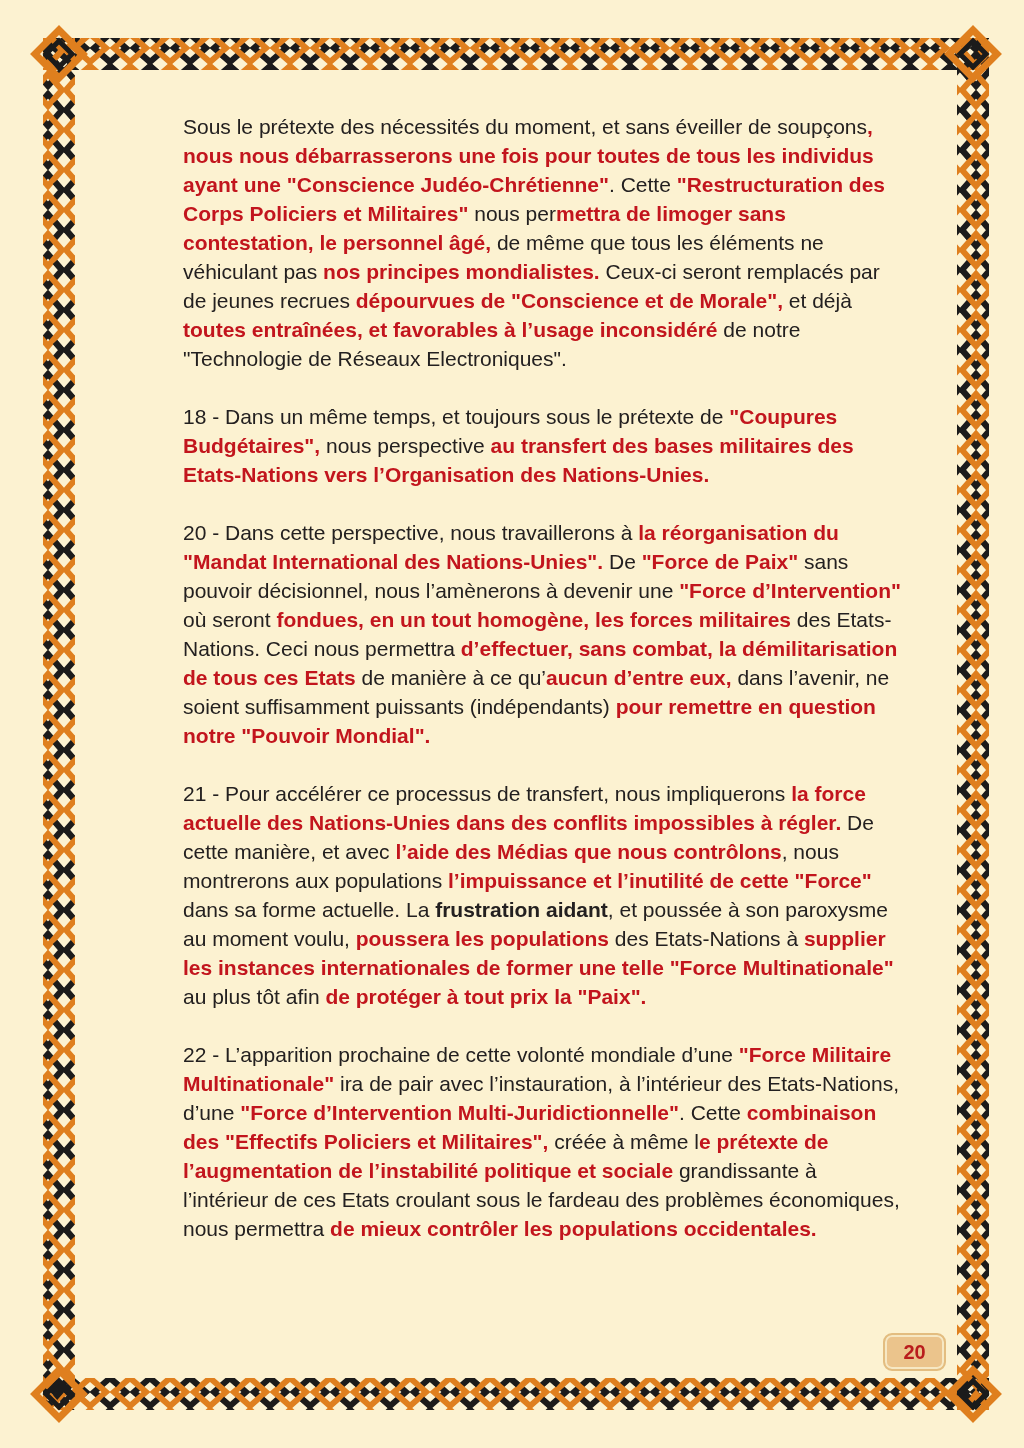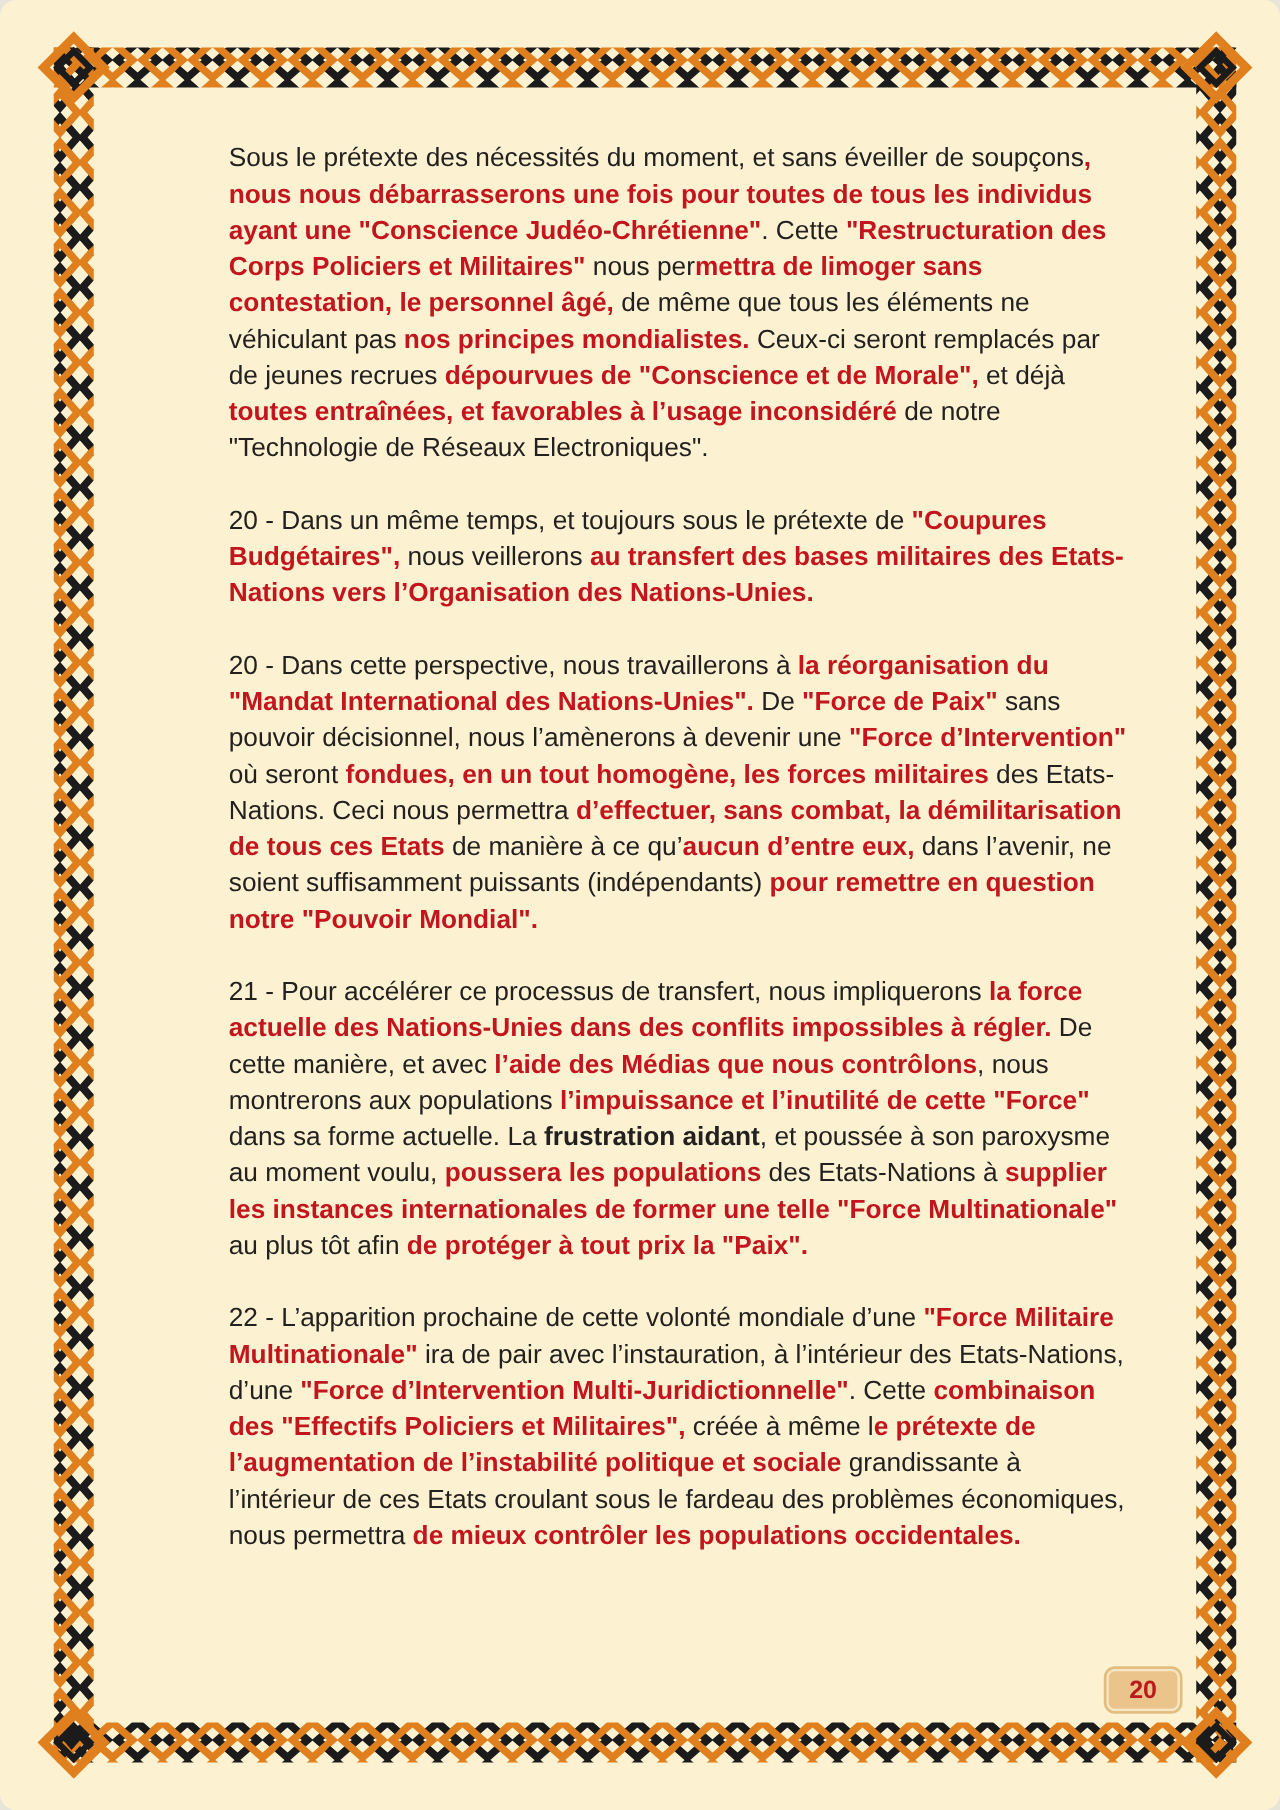--- a/index.html
+++ b/index.html
@@ -7,21 +7,20 @@
     font-family: "Liberation Sans", "DejaVu Sans", sans-serif;
     background:#e8e4da;
   }
   .page {
     position:relative;
     width:1024px;
     height:1448px;
     margin:0 auto;
     background:#fcf2d1;
     overflow:hidden;
-    border-radius:13px;
   }
   .border-svg {
     position:absolute;
     left:0; top:0;
     width:1024px; height:1448px;
     pointer-events:none;
   }
   .content {
     position:absolute;
     left:183px;
@@ -98,21 +97,21 @@
       <path d="M 59 1381 L 72 1394 L 59 1407 L 46 1394 Z" fill="none" stroke="#1b1b1b" stroke-width="5"></path>
     </g>
     <g>
       <path d="M 973 1370 L 997 1394 L 973 1418 L 949 1394 Z" fill="none" stroke="#df7f1e" stroke-width="7"></path>
       <path d="M 973 1381 L 986 1394 L 973 1407 L 960 1394 Z" fill="none" stroke="#1b1b1b" stroke-width="5"></path>
     </g>
   </svg>
 
   <div class="content">
       <p class="para"><span class="run normal">Sous le prétexte des nécessités du moment, et sans éveiller de soupçons</span><span class="run red">, nous nous débarrasserons une fois pour toutes de tous les individus ayant une "Conscience Judéo-Chrétienne"</span><span class="run normal">. Cette </span><span class="run red">"Restructuration des Corps Policiers et Militaires"</span><span class="run normal"> nous per</span><span class="run red">mettra de limoger sans contestation, le personnel âgé,</span><span class="run normal"> de même que tous les éléments ne véhiculant pas </span><span class="run red">nos principes mondialistes.</span><span class="run normal"> Ceux-ci seront remplacés par de jeunes recrues </span><span class="run red">dépourvues de "Conscience et de Morale",</span><span class="run normal"> et déjà </span><span class="run red">toutes entraînées, et favorables à l’usage inconsidéré</span><span class="run normal"> de notre "Technologie de Réseaux Electroniques".</span></p>
-      <p class="para"><span class="run normal">20 - Dans un même temps, et toujours sous le prétexte de </span><span class="run red">"Coupures Budgétaires",</span><span class="run normal"> nous veillerons </span><span class="run red">au transfert des bases militaires des Etats-Nations vers l’Organisation des Nations-Unies.</span></p>
+      <p class="para"><span class="run normal">18 - Dans un même temps, et toujours sous le prétexte de </span><span class="run red">"Coupures Budgétaires",</span><span class="run normal"> nous perspective </span><span class="run red">au transfert des bases militaires des Etats-Nations vers l’Organisation des Nations-Unies.</span></p>
       <p class="para"><span class="run normal">20 - Dans cette perspective, nous travaillerons à </span><span class="run red">la réorganisation du "Mandat International des Nations-Unies".</span><span class="run normal"> De </span><span class="run red">"Force de Paix"</span><span class="run normal"> sans pouvoir décisionnel, nous l’amènerons à devenir une </span><span class="run red">"Force d’Intervention"</span><span class="run normal"> où seront </span><span class="run red">fondues, en un tout homogène, les forces militaires</span><span class="run normal"> des Etats-Nations. Ceci nous permettra </span><span class="run red">d’effectuer, sans combat, la démilitarisation de tous ces Etats</span><span class="run normal"> de manière à ce qu’</span><span class="run red">aucun d’entre eux,</span><span class="run normal"> dans l’avenir, ne soient suffisamment puissants (indépendants) </span><span class="run red">pour remettre en question notre "Pouvoir Mondial".</span></p>
       <p class="para"><span class="run normal">21 - Pour accélérer ce processus de transfert, nous impliquerons </span><span class="run red">la force actuelle des Nations-Unies dans des conflits impossibles à régler.</span><span class="run normal"> De cette manière, et avec </span><span class="run red">l’aide des Médias que nous contrôlons</span><span class="run normal">, nous montrerons aux populations </span><span class="run red">l’impuissance et l’inutilité de cette "Force"</span><span class="run normal"> dans sa forme actuelle. La </span><span class="run bold">frustration aidant</span><span class="run normal">, et poussée à son paroxysme au moment voulu, </span><span class="run red">poussera les populations</span><span class="run normal"> des Etats-Nations à </span><span class="run red">supplier les instances internationales de former une telle "Force Multinationale"</span><span class="run normal"> au plus tôt afin </span><span class="run red">de protéger à tout prix la "Paix".</span></p>
       <p class="para"><span class="run normal">22 - L’apparition prochaine de cette volonté mondiale d’une </span><span class="run red">"Force Militaire Multinationale"</span><span class="run normal"> ira de pair avec l’instauration, à l’intérieur des Etats-Nations, d’une </span><span class="run red">"Force d’Intervention Multi-Juridictionnelle"</span><span class="run normal">. Cette </span><span class="run red">combinaison des "Effectifs Policiers et Militaires",</span><span class="run normal"> créée à même l</span><span class="run red">e prétexte de l’augmentation de l’instabilité politique et sociale</span><span class="run normal"> grandissante à l’intérieur de ces Etats croulant sous le fardeau des problèmes économiques, nous permettra </span><span class="run red">de mieux contrôler les populations occidentales.</span></p>
     </div>
 
   <div class="badge">
     <span>20</span>
   </div>
 
 </div>

